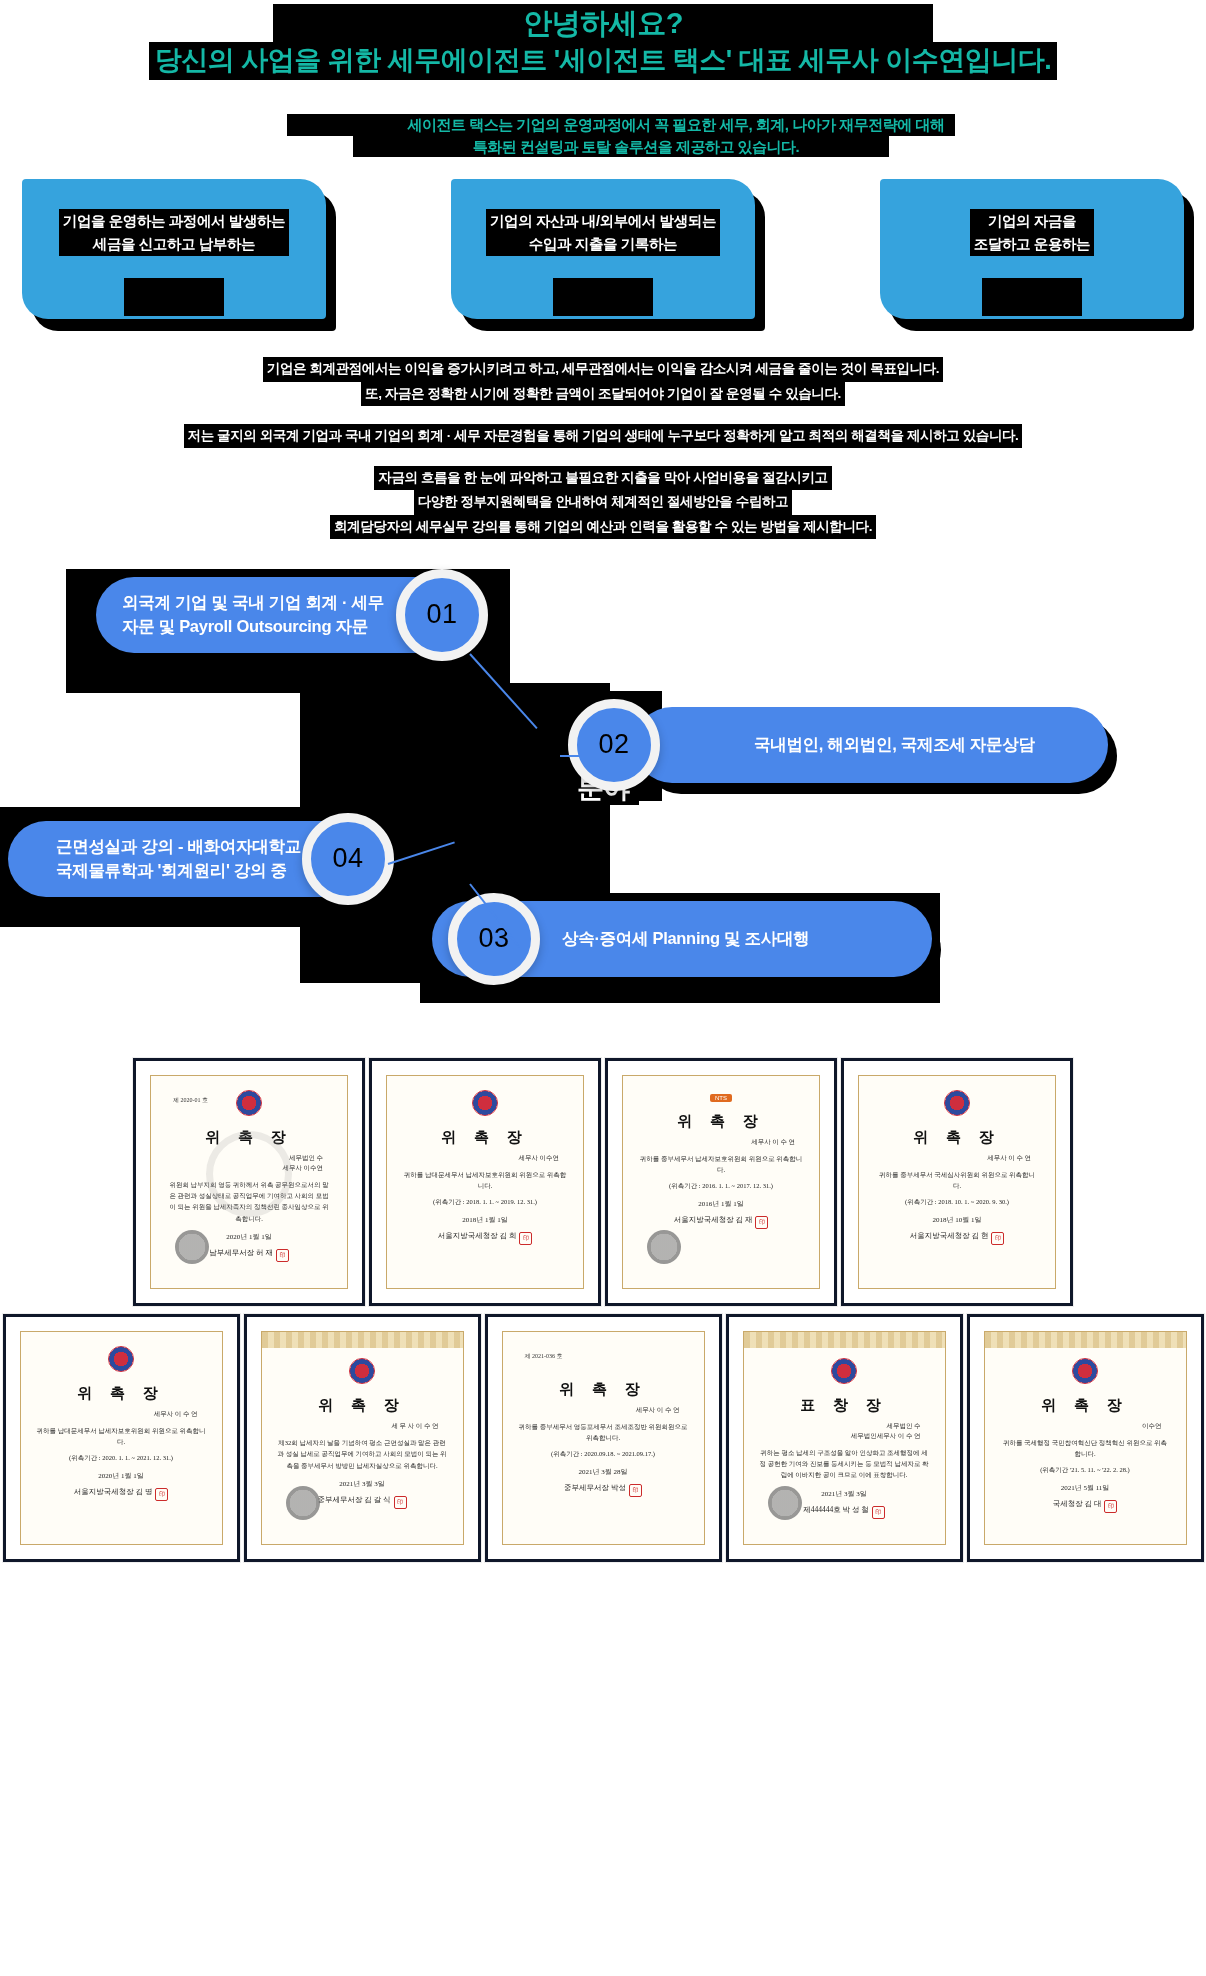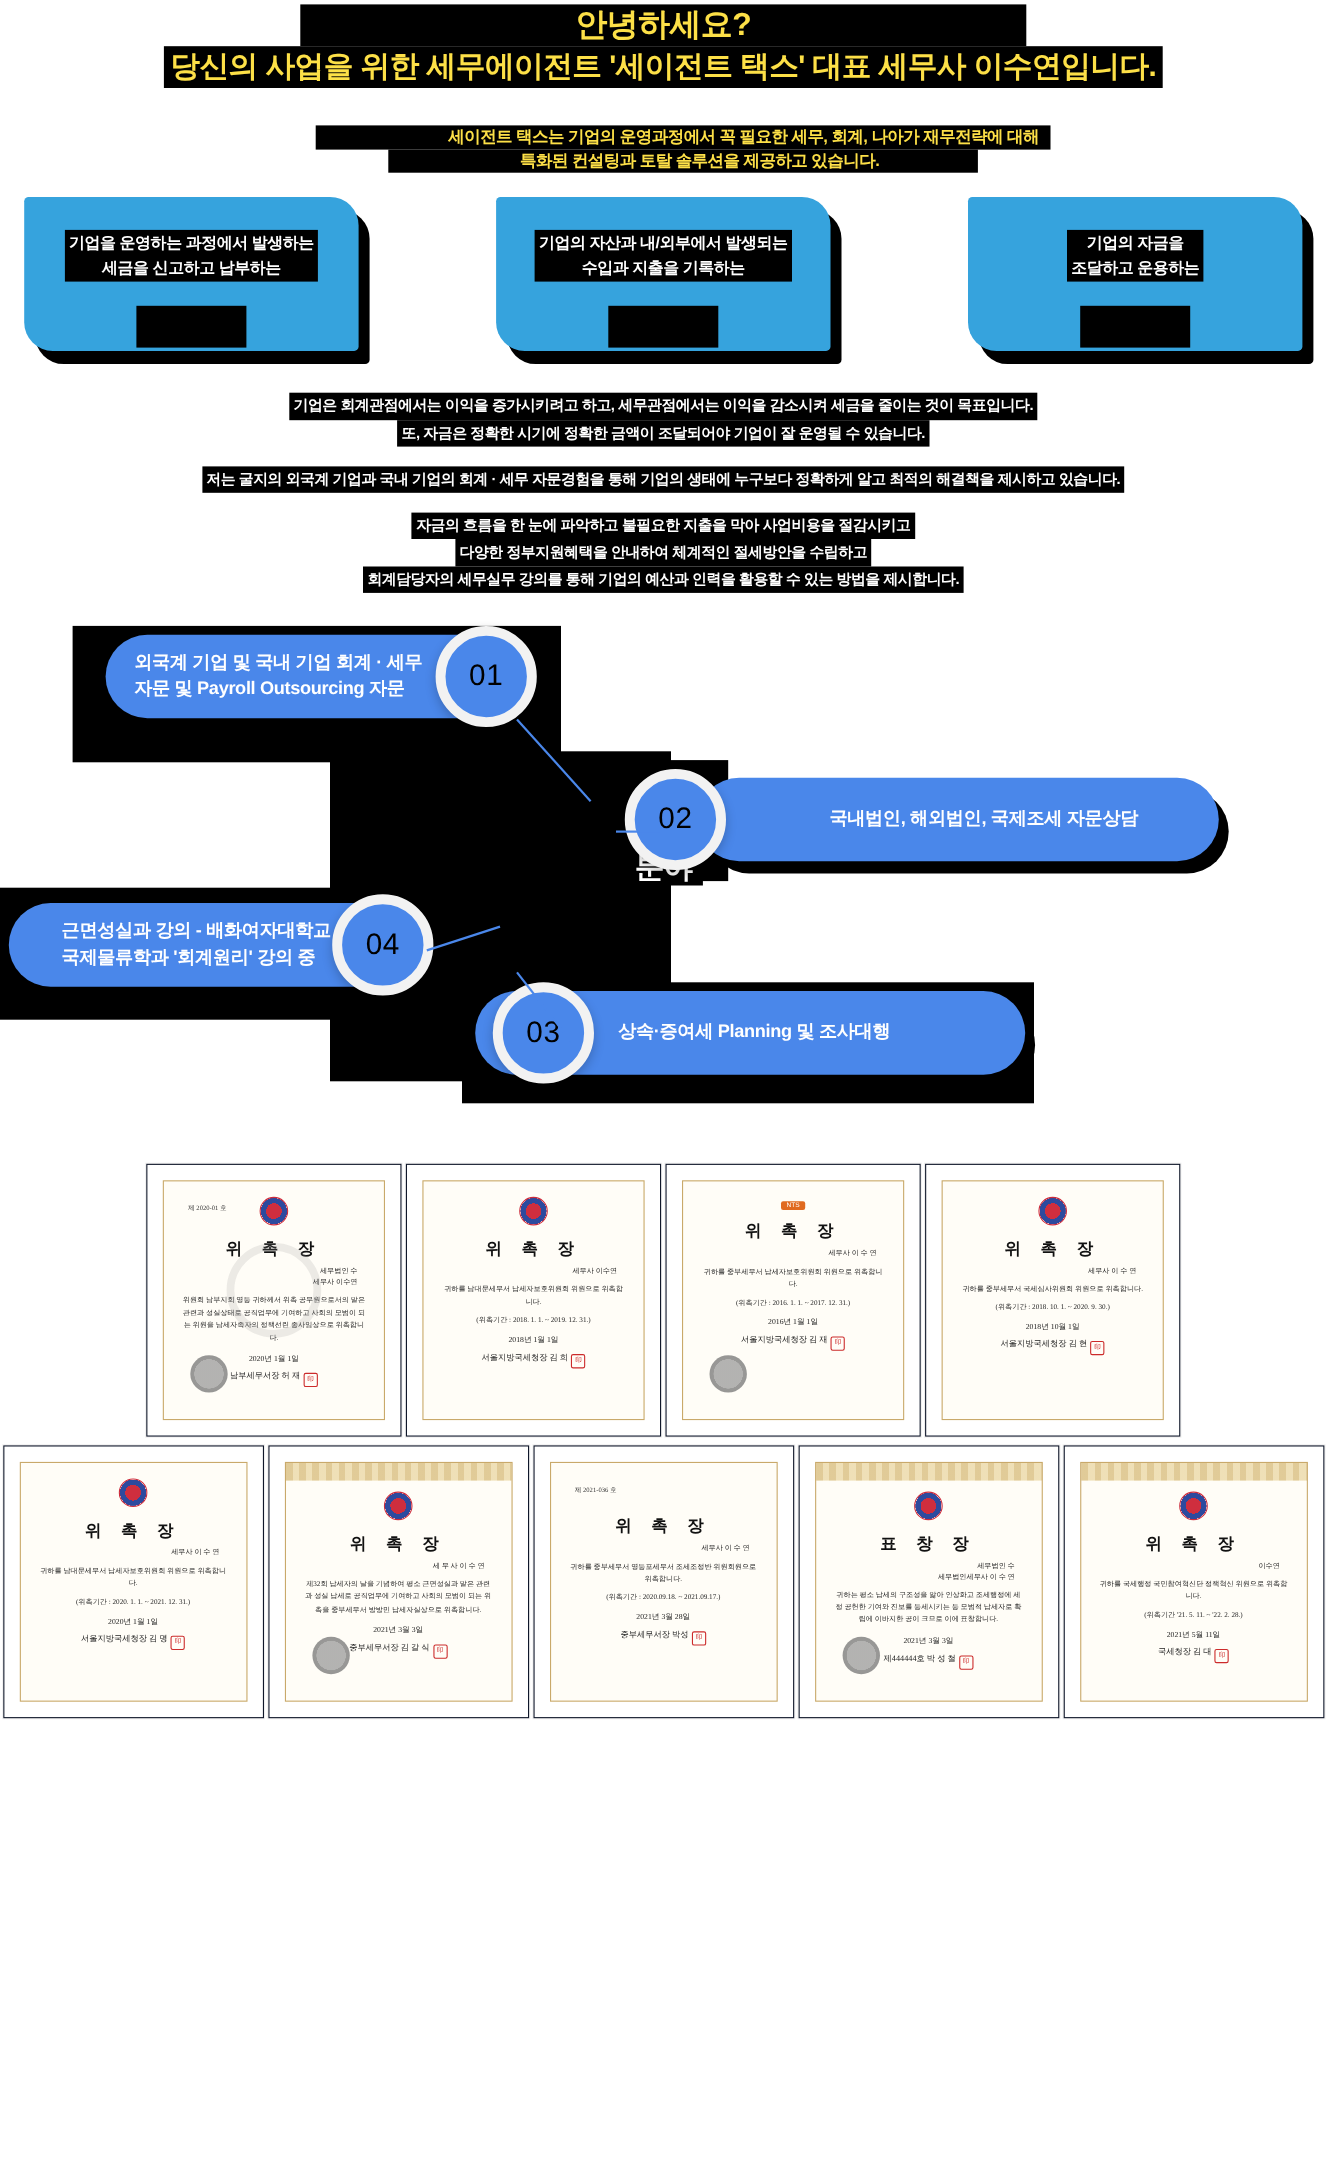--- a/index.html
+++ b/index.html
@@ -9,21 +9,21 @@
     background: #ffffff;
     font-family: "Liberation Sans", "DejaVu Sans", sans-serif;
   }
   body { width: 1206px; height: 1976px; position: relative; overflow: hidden; }
 
   
   .hero { position: relative; width: 1206px; padding-top: 4px; }
   .hero-line {
     display: inline-block;
     background: #000000;
-    color: #fde047;
+    color: #14b8a6;
     line-height: 1.18;
     white-space: nowrap;
     letter-spacing: -0.5px;
   }
   .hero-row { text-align: center; }
   .hero-greet {
     font-size: 29px;
     font-weight: 700;
     padding: 2px 250px 2px 250px;
   }
@@ -206,21 +206,21 @@
   }
   .cert-row-2 {
     display: flex;
     justify-content: center;
     gap: 4px;
     margin-top: 8px;
     padding: 0 2px;
   }
   .cert {
     background: #ffffff;
-    border: 1px solid #0f172a;
+    border: 3px solid #0f172a;
     box-shadow: 0 0 0 1px #eee;
     position: relative;
     overflow: hidden;
   }
   .cert-r1 { width: 232px; height: 248px; }
   .cert-r2 { width: 237px; height: 248px; }
   .cert-inner {
     position: absolute;
     inset: 14px;
     border: 1px solid #c9a96a;

